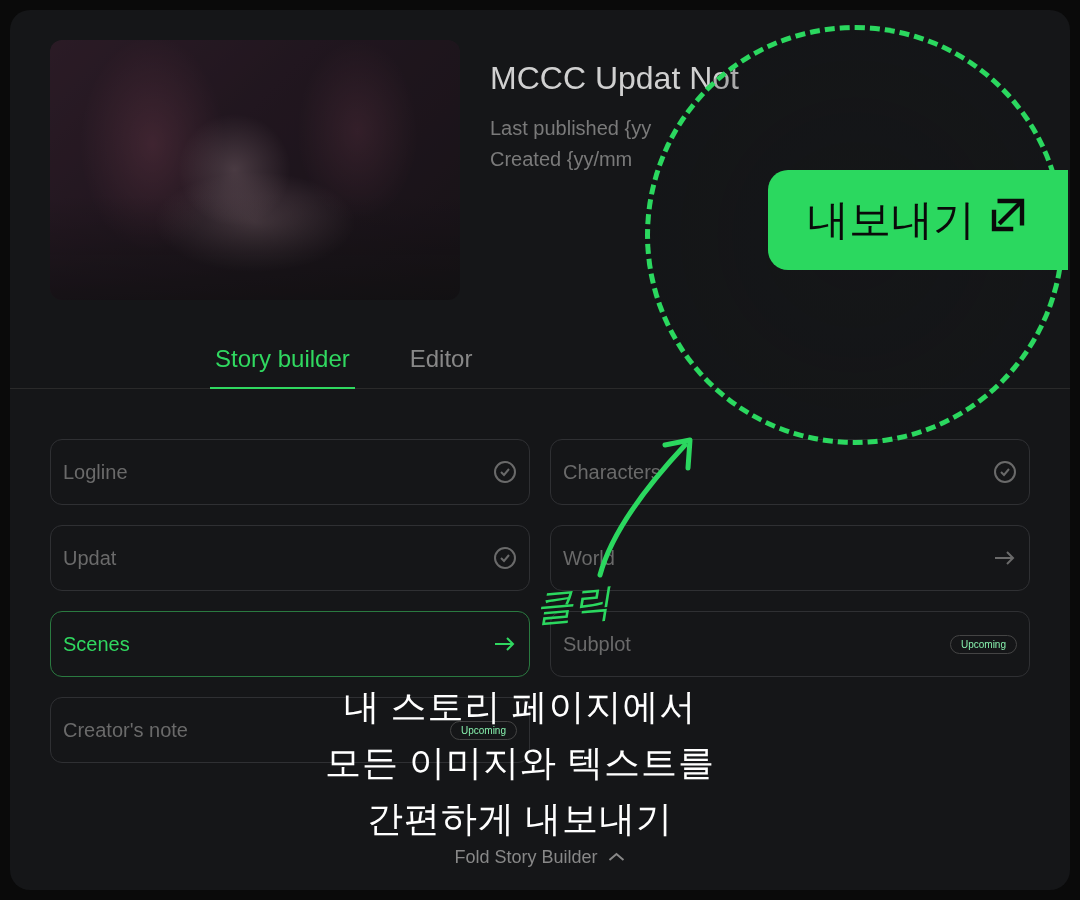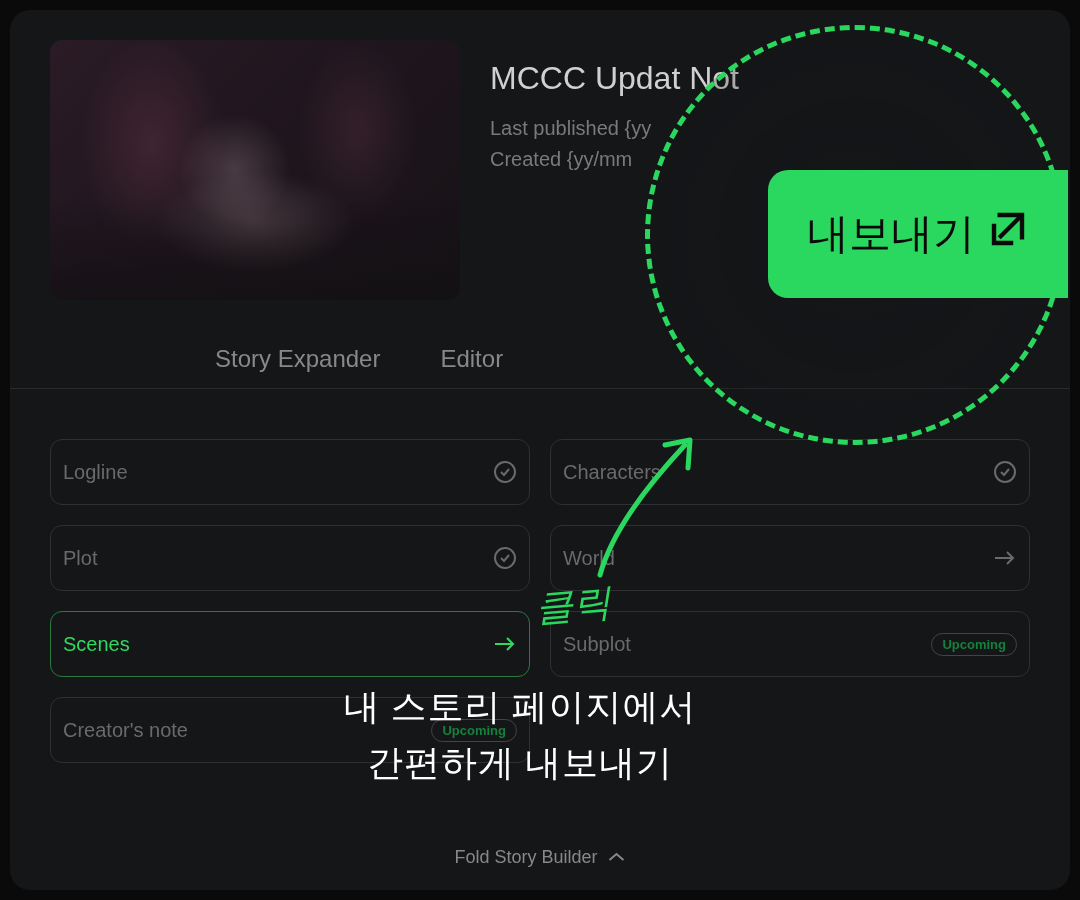--- a/index.html
+++ b/index.html
@@ -126,26 +126,25 @@
     }
     .check-icon svg {
       width: 24px;
       height: 24px;
     }
     .arrow-icon svg {
       width: 24px;
       height: 18px;
     }
     .upcoming-badge {
-      font-size: 13px;
-      color: #15803d;
+      font-size: 10px;
+      color: #86efac;
       border: 1px solid #444;
       border-radius: 12px;
       padding: 3px 10px;
-      font-weight: bold;
     }
     .fold-button {
       position: absolute;
       bottom: 22px;
       left: 50%;
       transform: translateX(-50%);
       display: flex;
       align-items: center;
       gap: 10px;
       color: #888;
@@ -166,21 +165,21 @@
       border: 5px dashed #2bd85f;
       border-radius: 50%;
       pointer-events: none;
       background: radial-gradient(circle, rgba(20,22,24,0.3) 0%, rgba(20,22,24,0.15) 100%);
     }
     .export-button {
       position: absolute;
       top: 170px;
       right: 12px;
       width: 300px;
-      height: 128px;
+      height: 100px;
       background: #2bd85f;
       border-radius: 20px 0 0 20px;
       display: flex;
       align-items: center;
       justify-content: center;
       gap: 12px;
       font-size: 42px;
       color: #0a0a0a;
       font-weight: 400;
     }
@@ -229,21 +228,21 @@
   <div class="header-section">
     <div class="thumbnail"></div>
     <div class="title-section">
       <h1 class="page-title">MCCC Updat Not</h1>
       <div class="meta-line">Last published {yy</div>
       <div class="meta-line">Created {yy/mm</div>
     </div>
   </div>
 
   <div class="tabs">
-    <div class="tab">Story Expander</div>
+    <div class="tab active">Story builder</div>
     <div class="tab">Editor</div>
   </div>
 
   <div class="cards-section">
     <div class="card">
       <span>Logline</span>
       <span class="card-icon check-icon">
         <svg viewBox="0 0 24 24" fill="none" stroke="#6a6a6a" stroke-width="2">
             <circle cx="12" cy="12" r="10"></circle>
             <path d="M8 12l3 3 5-6"></path>
@@ -253,21 +252,21 @@
     <div class="card">
       <span>Characters</span>
       <span class="card-icon check-icon">
         <svg viewBox="0 0 24 24" fill="none" stroke="#6a6a6a" stroke-width="2">
             <circle cx="12" cy="12" r="10"></circle>
             <path d="M8 12l3 3 5-6"></path>
           </svg>
       </span>
     </div>
     <div class="card">
-      <span>Plot</span>
+      <span>Updat</span>
       <span class="card-icon check-icon">
         <svg viewBox="0 0 24 24" fill="none" stroke="#6a6a6a" stroke-width="2">
             <circle cx="12" cy="12" r="10"></circle>
             <path d="M8 12l3 3 5-6"></path>
           </svg>
       </span>
     </div>
     <div class="card">
       <span>World</span>
       <span class="card-icon arrow-icon">
@@ -322,14 +321,15 @@
   <svg viewBox="0 0 140 150" fill="none">
     <path d="M20 145 Q 35 90 105 15" stroke="#2bd85f" stroke-width="5" stroke-linecap="round"></path>
     <path d="M85 15 L110 10 L108 38" stroke="#2bd85f" stroke-width="5" stroke-linecap="round" stroke-linejoin="round" fill="none"></path>
   </svg>
 </div>
 
 <div class="click-label">클릭</div>
 
 <div class="description-text">
   <div>내 스토리 페이지에서</div>
+  <div>모든 이미지와 텍스트를</div>
   <div>간편하게 내보내기</div>
 </div>
 
 </body></html>

